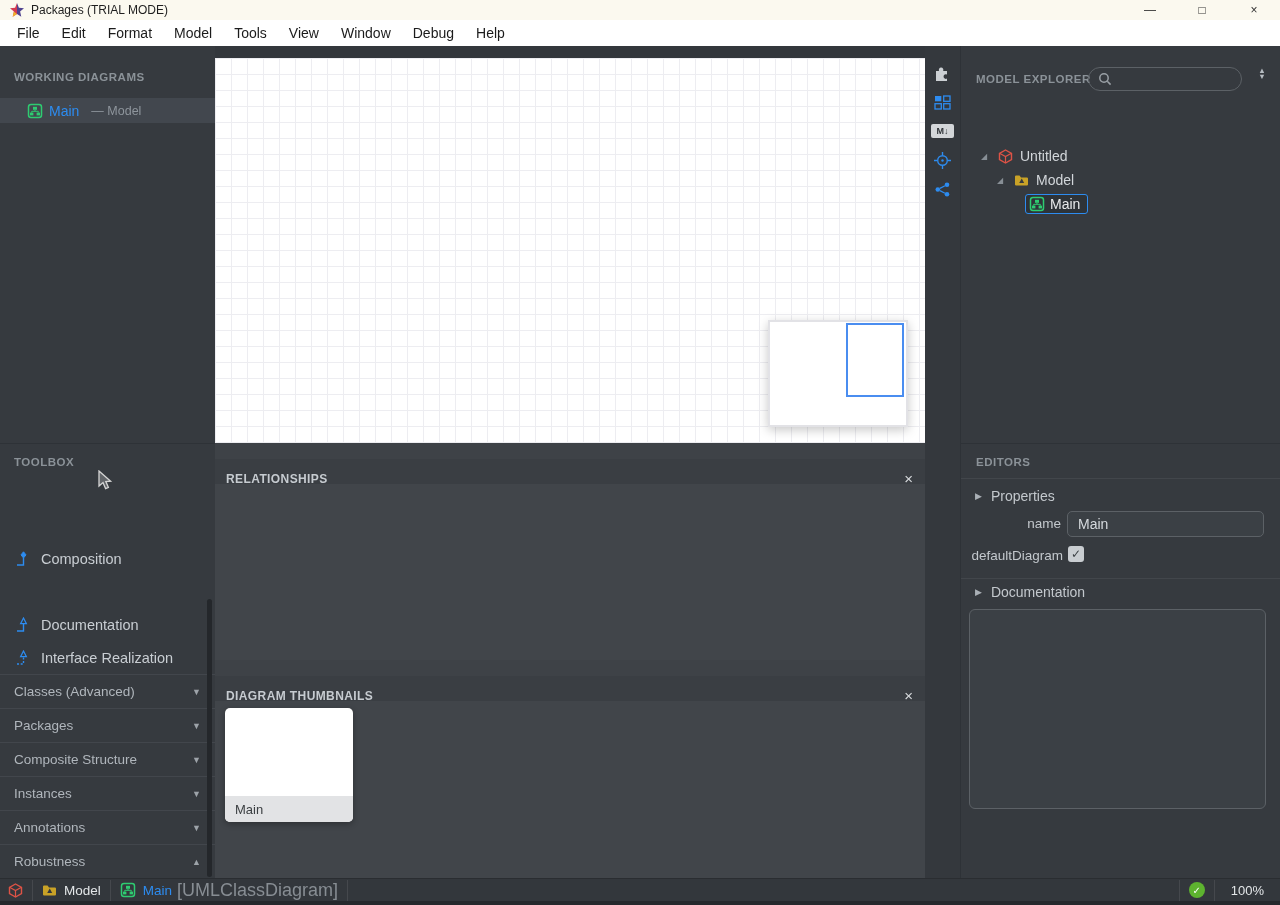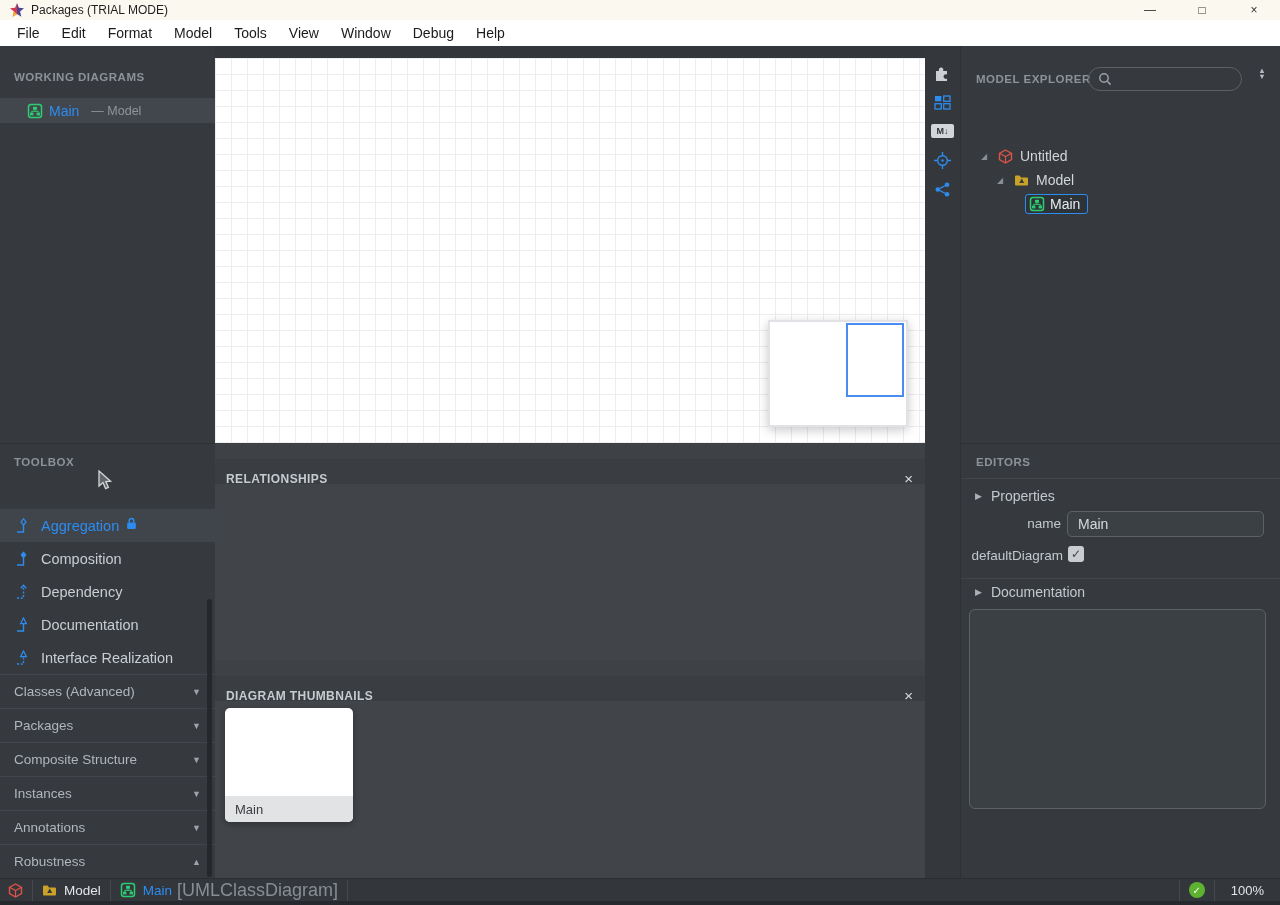--- a/index.html
+++ b/index.html
@@ -175,47 +175,29 @@
         <path d="M8,6.8 V8.3 M4.7,9.6 V8.3 H11.3 V9.6" fill="none" stroke="#2ecc71" stroke-width="1"></path>
       </svg>
       <span class="wd-name">Main</span>
       <span class="wd-ctx">— Model</span>
     </div>
   </div>
 
   <div id="toolbox">
     <div class="side-header">TOOLBOX</div>
 
-    <div class="tool-row selected" style="top:65px">
-      <svg width="16" height="16" viewBox="0 0 16 16">
-        <path d="M1,14 H7.5 V7" fill="none" stroke="#2d8cf0" stroke-width="1.4"></path>
-        <polygon points="7.5,0.8 10,3.9 7.5,7 5,3.9" fill="none" stroke="#2d8cf0" stroke-width="1.2"></polygon>
-      </svg>
-      <span class="tool-label">Aggregation</span>
-      <svg class="tool-lock" width="11" height="13" viewBox="0 0 11 13">
-        <rect x="1.2" y="5.6" width="8.6" height="6.4" rx="1.2" fill="#2d8cf0"></rect>
-        <path d="M3.2,5.6 V3.8 a2.3,2.3 0 0 1 4.6,0 V5.6" fill="none" stroke="#2d8cf0" stroke-width="1.4"></path>
-      </svg>
-    </div>
 
     <div class="tool-row" style="top:98px">
       <svg width="16" height="16" viewBox="0 0 16 16">
         <path d="M1,14 H7.5 V7" fill="none" stroke="#2d8cf0" stroke-width="1.4"></path>
         <polygon points="7.5,0.8 10,3.9 7.5,7 5,3.9" fill="#2d8cf0" stroke="#2d8cf0" stroke-width="1"></polygon>
       </svg>
       <span class="tool-label">Composition</span>
     </div>
 
-    <div class="tool-row" style="top:131px">
-      <svg width="16" height="16" viewBox="0 0 16 16">
-        <path d="M1,14 H7.5 V2.5" fill="none" stroke="#2d8cf0" stroke-width="1.4" stroke-dasharray="2,1.7"></path>
-        <polyline points="4.8,4.2 7.5,1.2 10.2,4.2" fill="none" stroke="#2d8cf0" stroke-width="1.3"></polyline>
-      </svg>
-      <span class="tool-label">Dependency</span>
-    </div>
 
     <div class="tool-row" style="top:164px">
       <svg width="16" height="16" viewBox="0 0 16 16">
         <path d="M1,14 H7.5 V7" fill="none" stroke="#2d8cf0" stroke-width="1.4"></path>
         <polygon points="7.5,1 10.4,6.6 4.6,6.6" fill="none" stroke="#2d8cf0" stroke-width="1.2"></polygon>
       </svg>
       <span class="tool-label">Documentation</span>
     </div>
 
     <div class="tool-row" style="top:197px">

